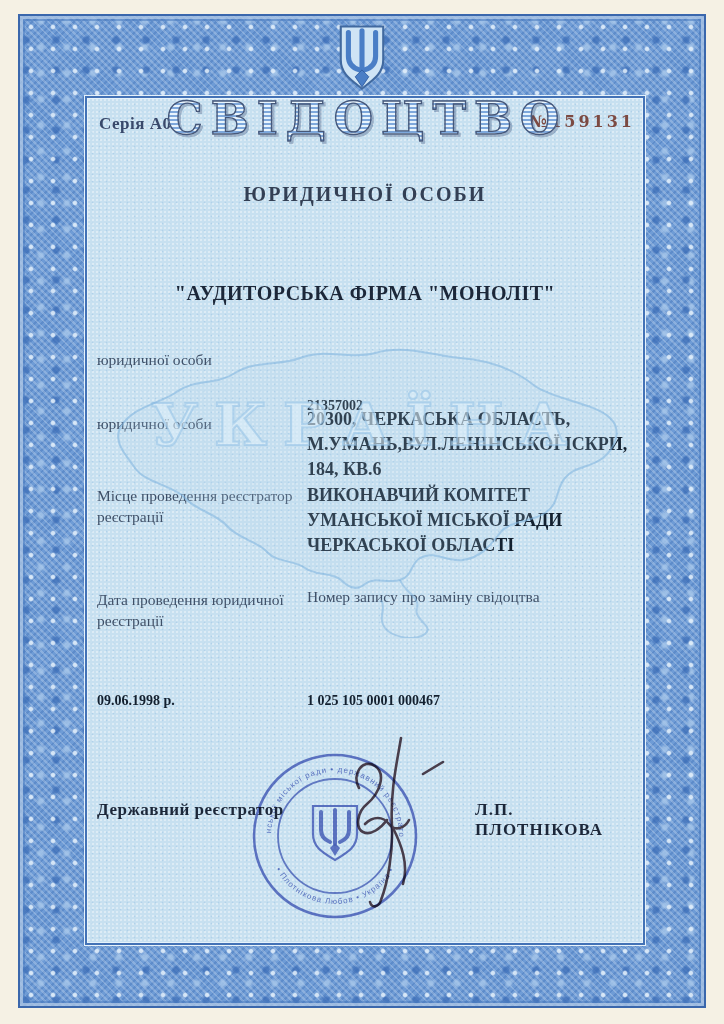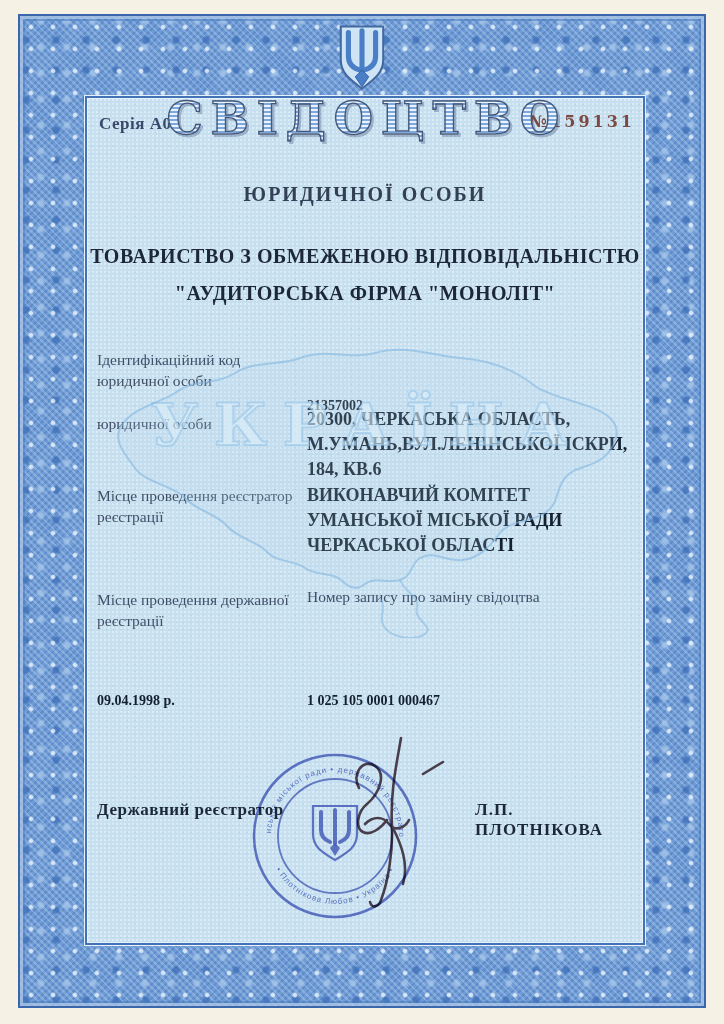--- a/index.html
+++ b/index.html
@@ -96,25 +96,23 @@
                C22,148 8,135 15,120 Z" fill="rgba(185,218,240,.18)" stroke="rgba(125,178,222,.55)" stroke-width="2"></path>
       <path d="M295,272 C300,285 315,288 312,300 C308,312 330,318 320,326 C310,333 288,330 280,320
                C272,310 282,300 276,292" fill="none" stroke="rgba(125,178,222,.5)" stroke-width="2"></path>
     </svg>
 
     <div class="abs series">Серія А00</div>
     <div class="abs cert-number">№159131</div>
     <div class="abs title">СВІДОЦТВО</div>
     <div class="abs subtitle" style="top:85px;">ЮРИДИЧНОЇ ОСОБИ</div>
 
-    <div class="abs entity" style="top:147px;">ТОВАРИСТВО З ОБМЕЖЕНОЮ ВІДПОВІДАЛЬНІСТЮ</div>
     <div class="abs entity" style="top:184px;">"АУДИТОРСЬКА ФІРМА "МОНОЛІТ"</div>
 
     <div class="abs lbl col-label" style="top:252px;">
-      <span class="ln">Ідентифікаційний код</span>
       <span class="ln">юридичної особи</span>
     </div>
     <div class="abs val col-value big-val" style="top:250px;">21357002</div>
 
     <div class="abs lbl col-label" style="top:316px;">
       <span class="ln">юридичної особи</span>
     </div>
     <div class="abs val col-value" style="top:309px;">
       <span class="ln">20300, ЧЕРКАСЬКА ОБЛАСТЬ,</span>
       <span class="ln">М.УМАНЬ,ВУЛ.ЛЕНІНСЬКОЇ ІСКРИ,</span>
@@ -125,26 +123,26 @@
       <span class="ln">Місце проведення реєстратор</span>
       <span class="ln">реєстрації</span>
     </div>
     <div class="abs val col-value" style="top:385px;">
       <span class="ln">ВИКОНАВЧИЙ КОМІТЕТ</span>
       <span class="ln">УМАНСЬКОЇ МІСЬКОЇ РАДИ</span>
       <span class="ln">ЧЕРКАСЬКОЇ ОБЛАСТІ</span>
     </div>
 
     <div class="abs lbl col-label" style="top:492px;">
-      <span class="ln">Місце проведення державної</span>
+      <span class="ln">Дата проведення юридичної</span>
       <span class="ln">реєстрації</span>
     </div>
     <div class="abs plain-hdr col-value" style="top:490px;">Номер запису про заміну свідоцтва</div>
 
-    <div class="abs val col-label big-val" style="top:545px;">09.04.1998 р.</div>
+    <div class="abs val col-label big-val" style="top:545px;">09.06.1998 р.</div>
     <div class="abs val col-value big-val" style="top:545px;">1 025 105 0001 000467</div>
 
     <div class="abs registrar" style="top:702px;">Державний реєстратор</div>
     <div class="abs reg-name" style="top:702px;">Л.П. ПЛОТНІКОВА</div>
 
     <svg class="abs stamp" width="172" height="172" viewBox="0 0 172 172">
       <defs>
         <path id="arcTop" d="M22,86 A64,64 0 1 1 150,86"></path>
         <path id="arcBot" d="M18,86 A68,68 0 0 0 154,86"></path>
       </defs>

